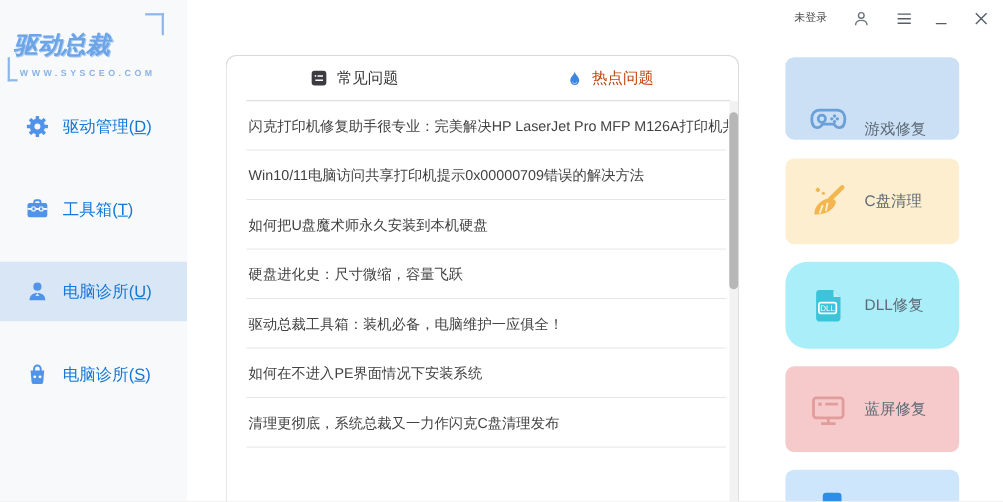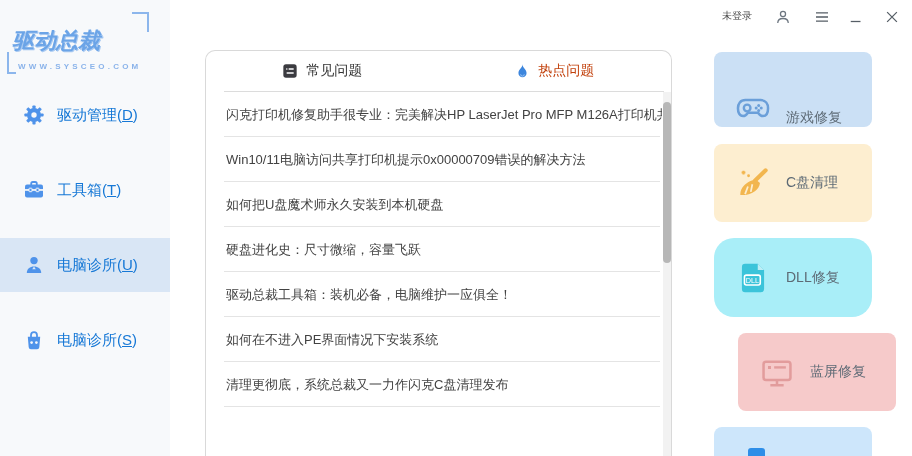--- a/index.html
+++ b/index.html
@@ -62,21 +62,21 @@
   
   .side-btn {
     position:absolute; left:714px; width:158px; border-radius:8px;
     display:flex; align-items:center; padding-left:20px; gap:14px; cursor:pointer;
   }
   .side-btn .b-icon { width:38px; height:38px; flex:0 0 auto; }
   .side-btn .b-label { font-size:14px; color:#5d6a75; }
   #btn-game { top:52px;  height:75px; background:#cbe0f5;align-items:flex-end; }
   #btn-cclean { top:144px; height:78px; background:#fdeed0; }
   #btn-dll  { top:238px; height:79px; background:#a9eef8;border-radius:20px; }
-  #btn-bsod { top:333px; height:78px; background:#f6caca;margin-left:24px; }
+  #btn-bsod { top:333px; height:78px; background:#f6caca; }
   #btn-p5   { top:427px; height:75px; background:#cde6fb; }
   #btn-p5 .p5-glyph { position:absolute; left:34px; top:21px; width:17px; height:40px; background:#2e8ee8; border-radius:3px 3px 0 0; }
 </style>
 </head>
 <body>
 
 <div id="window">
 
   <div id="sidebar">
     <div class="logo-wrap">

